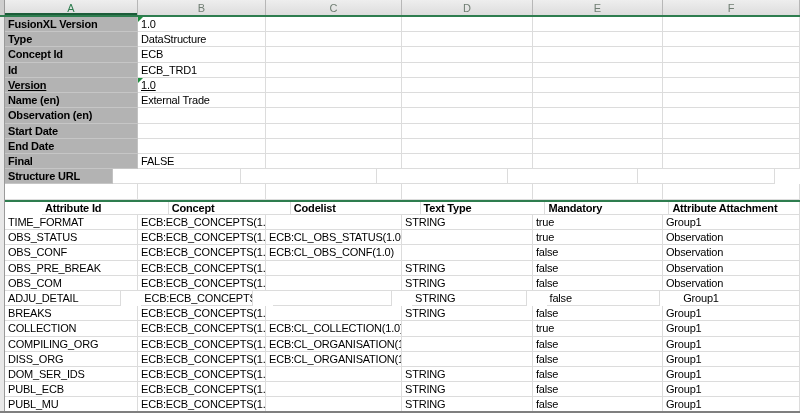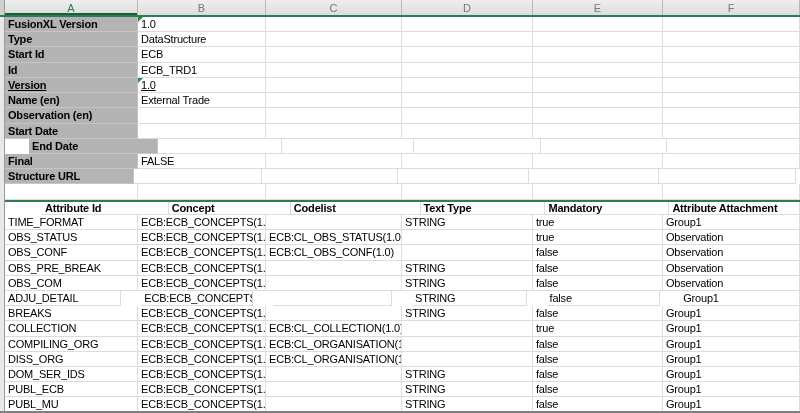--- a/index.html
+++ b/index.html
@@ -75,21 +75,21 @@
       </div>
       <div class="row" style="height: 15.2308px; line-height: 15.2308px;">
         <div class="cell label" style="width: 133px;">Type</div>
         <div class="cell" style="width: 128px;">DataStructure</div>
         <div class="cell" style="width: 136px;"></div>
         <div class="cell" style="width: 131px;"></div>
         <div class="cell" style="width: 130px;"></div>
         <div class="cell" style="width: 137px;"></div>
       </div>
       <div class="row" style="height: 15.2308px; line-height: 15.2308px;">
-        <div class="cell label" style="width: 133px;">Start Id</div>
+        <div class="cell label" style="width: 133px;">Concept Id</div>
         <div class="cell" style="width: 128px;">ECB</div>
         <div class="cell" style="width: 136px;"></div>
         <div class="cell" style="width: 131px;"></div>
         <div class="cell" style="width: 130px;"></div>
         <div class="cell" style="width: 137px;"></div>
       </div>
       <div class="row" style="height: 15.2308px; line-height: 15.2308px;">
         <div class="cell label" style="width: 133px;">Id</div>
         <div class="cell" style="width: 128px;">ECB_TRD1</div>
         <div class="cell" style="width: 136px;"></div>
@@ -123,37 +123,37 @@
       </div>
       <div class="row" style="height: 15.2308px; line-height: 15.2308px;">
         <div class="cell label" style="width: 133px;">Start Date</div>
         <div class="cell" style="width: 128px;"></div>
         <div class="cell" style="width: 136px;"></div>
         <div class="cell" style="width: 131px;"></div>
         <div class="cell" style="width: 130px;"></div>
         <div class="cell" style="width: 137px;"></div>
       </div>
       <div class="row" style="height: 15.2308px; line-height: 15.2308px;">
-        <div class="cell label" style="width: 133px; margin-left: 24px;">End Date</div>
+        <div class="cell label" style="width: 133px;">End Date</div>
         <div class="cell" style="width: 128px;"></div>
         <div class="cell" style="width: 136px;"></div>
         <div class="cell" style="width: 131px;"></div>
         <div class="cell" style="width: 130px;"></div>
         <div class="cell" style="width: 137px;"></div>
       </div>
       <div class="row" style="height: 15.2308px; line-height: 15.2308px;">
         <div class="cell label" style="width: 133px;">Final</div>
         <div class="cell" style="width: 128px;">FALSE</div>
         <div class="cell" style="width: 136px;"></div>
         <div class="cell" style="width: 131px;"></div>
         <div class="cell" style="width: 130px;"></div>
         <div class="cell" style="width: 137px;"></div>
       </div>
       <div class="row" style="height: 15.2308px; line-height: 15.2308px;">
-        <div class="cell label" style="width: 129px;">Structure URL</div>
+        <div class="cell label" style="width: 108px;">Structure URL</div>
         <div class="cell" style="width: 128px;"></div>
         <div class="cell" style="width: 136px;"></div>
         <div class="cell" style="width: 131px;"></div>
         <div class="cell" style="width: 130px;"></div>
         <div class="cell" style="width: 137px;"></div>
       </div>
       <div class="row" style="height: 15.2308px; line-height: 15.2308px;">
         <div class="cell" style="width: 133px;"></div>
         <div class="cell" style="width: 128px;"></div>
         <div class="cell" style="width: 136px;"></div>

